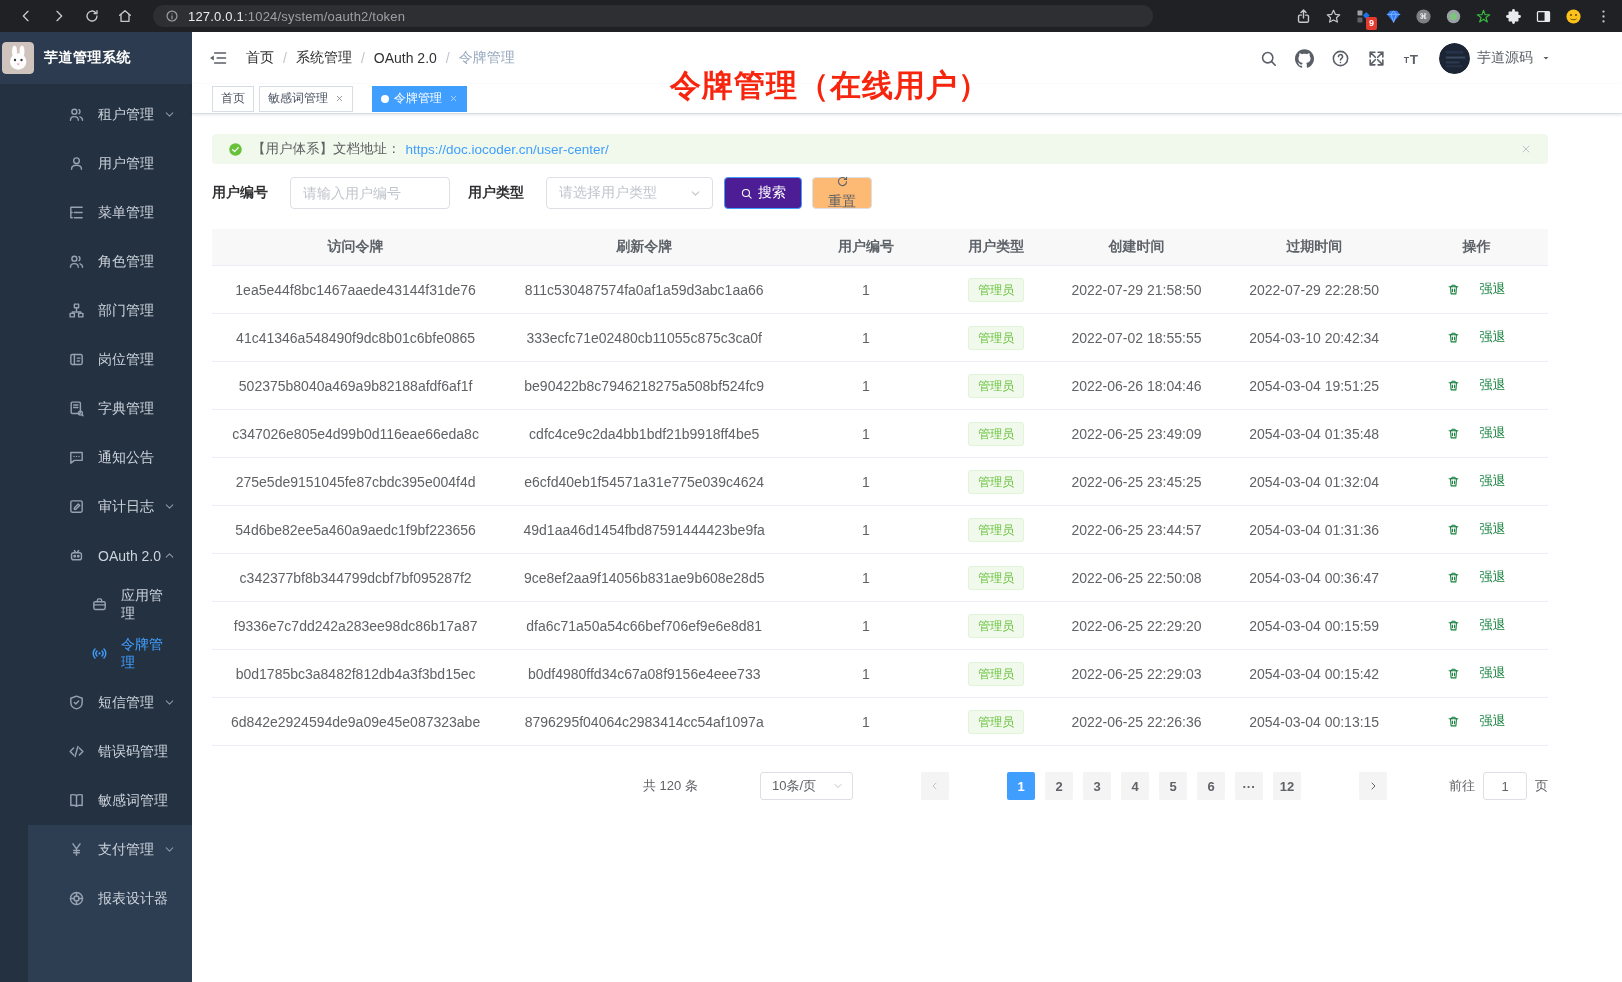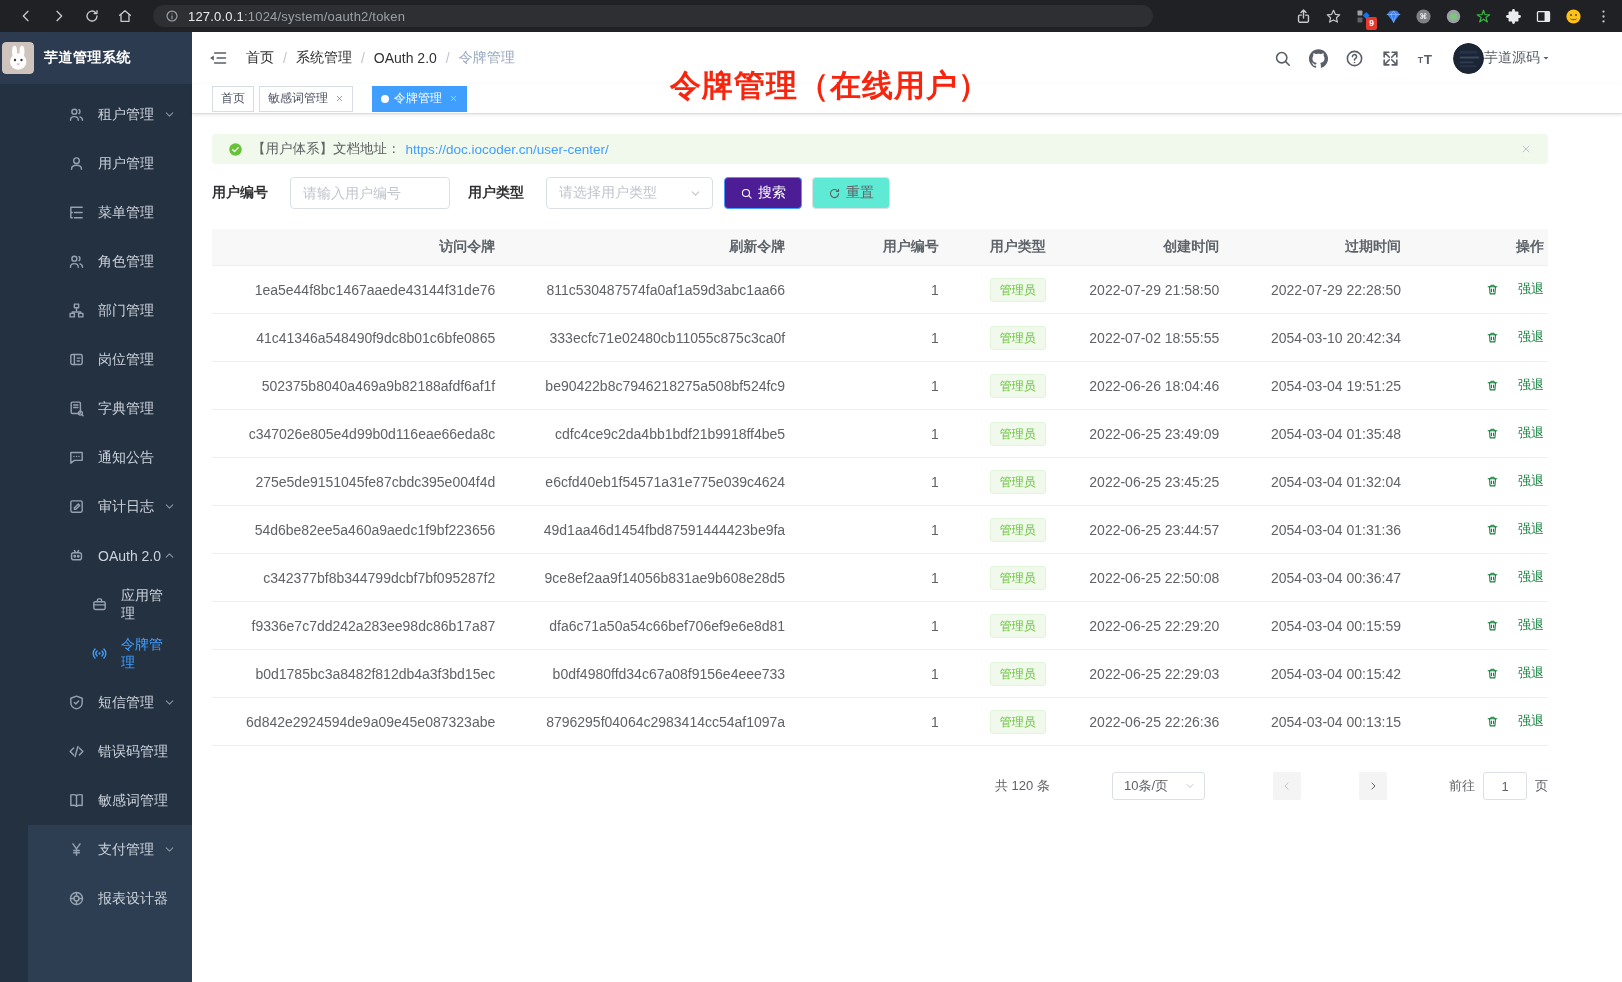--- a/index.html
+++ b/index.html
@@ -41,21 +41,21 @@
 
   
   .navbar { height:52px; flex:0 0 52px; display:flex; align-items:center; padding:0 70px 0 16px; background:#fff; }
   .fold { font-size:20px; color:#5a5e66; display:flex; cursor:pointer; }
   .breadcrumb { display:flex; align-items:center; margin-left:18px; font-size:14px; color:#303133; }
   .crumb { cursor:pointer; white-space:nowrap; }
   .crumb.last { color:#97a8be; cursor:default; }
   .crumb-sep { margin:0 9px; color:#c0c4cc; }
   .nav-right { margin-left:auto; display:flex; align-items:center; gap:17px; color:#5a5e66; }
   .nav-tool { font-size:19px; display:flex; cursor:pointer; }
-  .nav-user { display:flex; align-items:center; cursor:pointer; }
+  .nav-user { display:flex; align-items:center; gap:7px; cursor:pointer; }
   .avatar { width:31px; height:31px; border-radius:50%; overflow:hidden; }
   .username { font-size:14px; color:#5a5e66; white-space:nowrap; }
   .caret { font-size:12px; display:flex; }
 
   .annotation { position:absolute; left:478px; top:33px; font-size:31px; font-weight:700; color:#f8250e; white-space:nowrap; z-index:5; letter-spacing:1px; }
 
   
   .tags { height:30px; flex:0 0 30px; background:#fff; border-bottom:1px solid #d8dce5; box-shadow:0 1px 3px 0 rgba(0,0,0,.10); display:flex; align-items:center; padding-left:20px; gap:5px; }
   .tag-tab { height:26px; border:1px solid #d8dce5; background:#fff; color:#495060; font-size:12px; padding:0 8px; display:inline-flex; align-items:center; gap:5px; cursor:pointer; white-space:nowrap; }
   .tag-tab.active { background:#409eff; border-color:#409eff; color:#fff; margin-left:14px; }
@@ -73,24 +73,24 @@
   .filters { display:flex; align-items:center; margin-top:13px; height:32px; }
   .f-label { font-size:14px; font-weight:700; color:#303133; margin-right:22px; white-space:nowrap; }
   .f-input { width:160px; height:32px; border:1px solid #dcdfe6; border-radius:4px; padding:0 12px; font-size:14px; color:#606266; outline:none; font-family:inherit; margin-right:18px; }
   .f-input::placeholder { color:#c0c4cc; }
   .f-select { width:167px; height:32px; border:1px solid #dcdfe6; border-radius:4px; padding:0 10px 0 12px; display:flex; align-items:center; cursor:pointer; background:#fff; }
   .f-select .ph { font-size:14px; color:#c0c4cc; flex:1; }
   .f-select .chev { color:#c0c4cc; font-size:13px; display:flex; }
   .btn { height:32px; border-radius:4px; display:inline-flex; align-items:center; justify-content:center; font-size:14px; cursor:pointer; }
   .btn .bi { font-size:13px; display:flex; }
   .btn-primary { background:#4c1d95; border:1px solid #409eff; color:#fff; padding:0 15px; margin-left:11px; gap:5px; }
-  .btn-plain { background:#5eead4; border:1px solid #dcdfe6; color:#606266; padding:0 15px; margin-left:10px; gap:5px; }
+  .btn-plain { background:#fdba74; border:1px solid #dcdfe6; color:#606266; padding:0 15px; margin-left:10px; gap:5px;flex-direction:column; }
 
   .table { margin-top:20px; }
-  .t-head,.t-row { display:grid; grid-template-columns:21.5% 21.7% 11.5% 8% 13% 13.6% 10.7%; align-items:center; text-align:right; }
+  .t-head,.t-row { display:grid; grid-template-columns:21.5% 21.7% 11.5% 8% 13% 13.6% 10.7%; align-items:center; text-align:center; }
   .t-head { height:37px; background:#f8f8f9; color:#5c6268; font-weight:700; font-size:14px; border-bottom:1px solid #ebeef5; }
   .t-row { height:48px; border-bottom:1px solid #ebeef5; color:#606266; font-size:14px; }
   .cell { overflow:hidden; text-overflow:ellipsis; white-space:nowrap; padding:0 4px; }
   .tag-success { display:inline-block; padding:0 9px; height:24px; line-height:22px; background:#f0f9eb; border:1px solid #e1f3d8; border-radius:3px; color:#67c23a; font-size:12px; }
   .row-action { color:#15803d; font-size:13px; display:inline-flex; align-items:center; gap:19px; cursor:pointer; }
   .row-action .bi { font-size:13px; display:flex; }
 
   .pagination { display:flex; align-items:center; justify-content:flex-end; margin-top:26px; font-size:13px; color:#606266;gap:48px; }
   .pg-total { margin-right:14px; white-space:nowrap; }
   .pg-size { height:28px; border:1px solid #dcdfe6; border-radius:3px; display:flex; align-items:center; padding:0 8px 0 11px; gap:16px; cursor:pointer; }
@@ -793,20 +793,21 @@
               <svg viewBox="0 0 24 24" width="1em" height="1em" fill="none" stroke="currentColor" stroke-width="2" stroke-linecap="round" stroke-linejoin="round">
                 <path d="M6 9l6 6 6-6"></path>
               </svg>
             </span>
         </div>
         <span class="pg-btn prev nav disabled">
             <svg viewBox="0 0 24 24" width="1em" height="1em" fill="none" stroke="currentColor" stroke-width="2" stroke-linecap="round" stroke-linejoin="round">
               <path d="M14 6l-6 6 6 6"></path>
             </svg>
           </span>
+        <span id="pg-pages"><span class="pg-btn active">1</span><span class="pg-btn">2</span><span class="pg-btn">3</span><span class="pg-btn">4</span><span class="pg-btn">5</span><span class="pg-btn">6</span><span class="pg-btn">···</span><span class="pg-btn">12</span></span>
         <span class="pg-btn nav">
             <svg viewBox="0 0 24 24" width="1em" height="1em" fill="none" stroke="currentColor" stroke-width="2" stroke-linecap="round" stroke-linejoin="round">
               <path d="M10 6l6 6-6 6"></path>
             </svg>
           </span>
         <span class="pg-goto">
           <span>前往</span>
           <input class="pg-input" value="1" style="">
           <span>页</span>
         </span>

